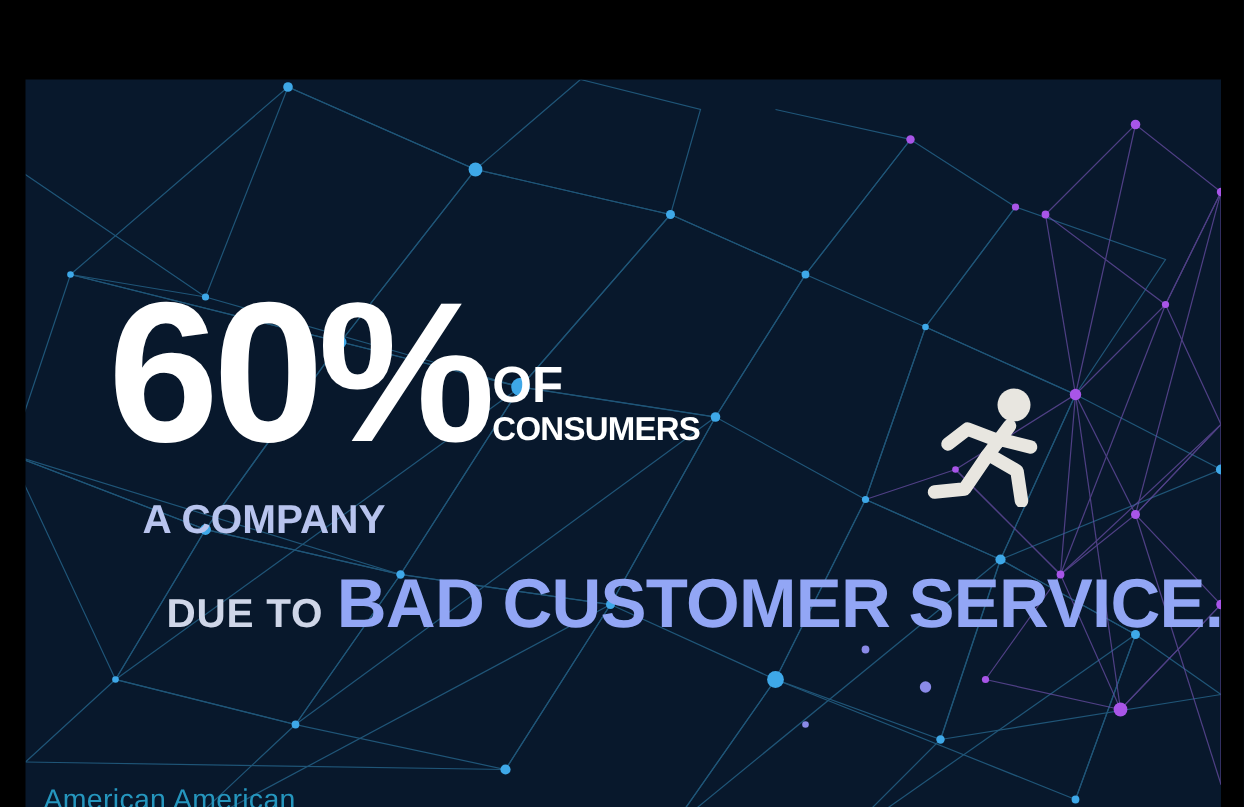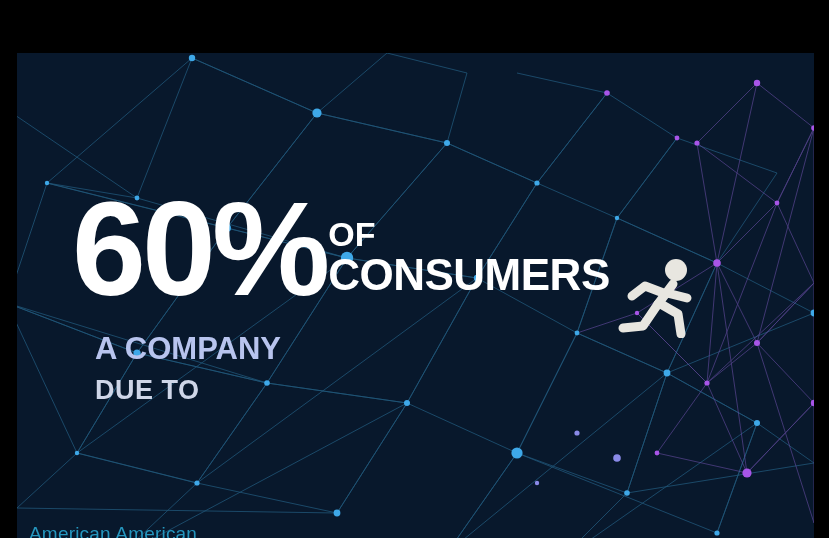--- a/index.html
+++ b/index.html
@@ -78,21 +78,21 @@
   #of-word {
     font-weight: 700;
     font-size: 34px;
     line-height: 1.0;
     letter-spacing: 0px;
     color: #ffffff;
   }
 
   #consumers-word {
     font-weight: 700;
-    font-size: 44px;
+    font-size: 22px;
     line-height: 1.08;
     letter-spacing: -0.5px;
     color: #ffffff;
   }
 
   
   #runner {
     position: absolute;
     left: 601px;
     top: 203px;
@@ -104,21 +104,21 @@
     position: absolute;
     left: 78px;
     top: 278px;
     display: flex;
     align-items: baseline;
     white-space: nowrap;
   }
 
   .line-three {
     position: absolute;
-    left: 78px;
+    left: 94px;
     top: 322px;
     display: flex;
     align-items: baseline;
     white-space: nowrap;
   }
 
   .small-word {
     font-weight: 700;
     font-size: 27px;
     letter-spacing: 0.5px;
@@ -128,21 +128,21 @@
   .big-word {
     font-weight: 700;
     font-size: 46px;
     letter-spacing: -0.5px;
     color: #92a6f5;
     margin: 0 9px;
   }
 
   .mid-word {
     font-weight: 700;
-    font-size: 31px;
+    font-size: 27px;
     letter-spacing: 0px;
     color: #b8c4ee;
   }
 
   .big-word-first { margin-left: 10px; margin-right: 9px; }
 
   #attribution {
     position: absolute;
     left: 12px;
     top: 470px;
@@ -289,19 +289,20 @@
           <path d="M41,47 L60,58 L63,78"></path>
         </g>
       </svg>
 
       <div class="line-two">
         <span class="mid-word">A COMPANY</span>
       </div>
 
       <div class="line-three">
         <span class="small-word">DUE TO</span>
+        <span class="big-word">BAD CUSTOMER SERVICE.</span>
       </div>
 
       <div id="attribution">American American</div>
     </div>
 
   </div>
 </div>
 
 </body></html>

